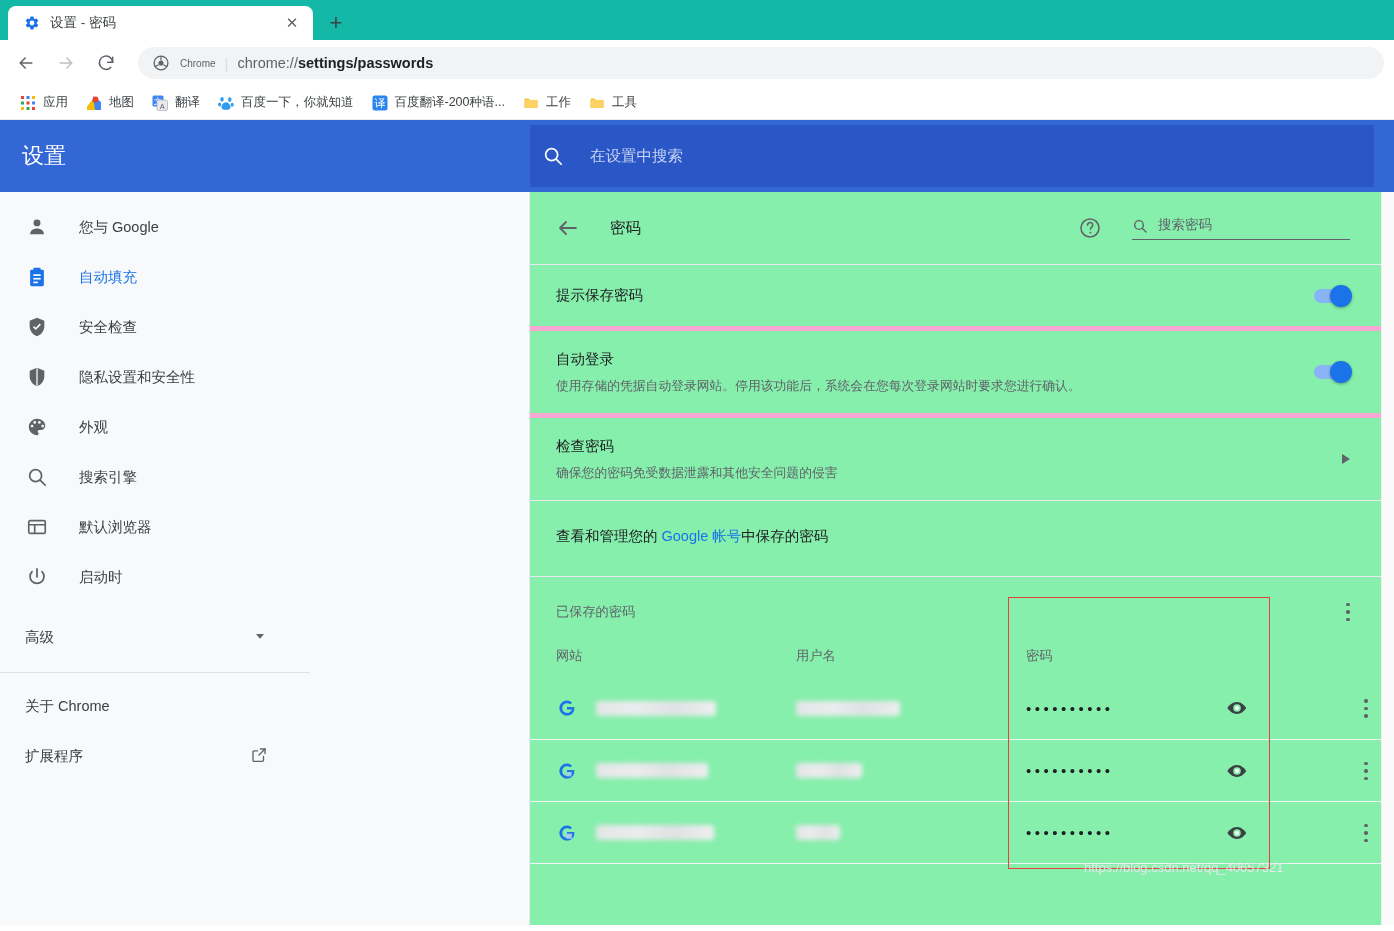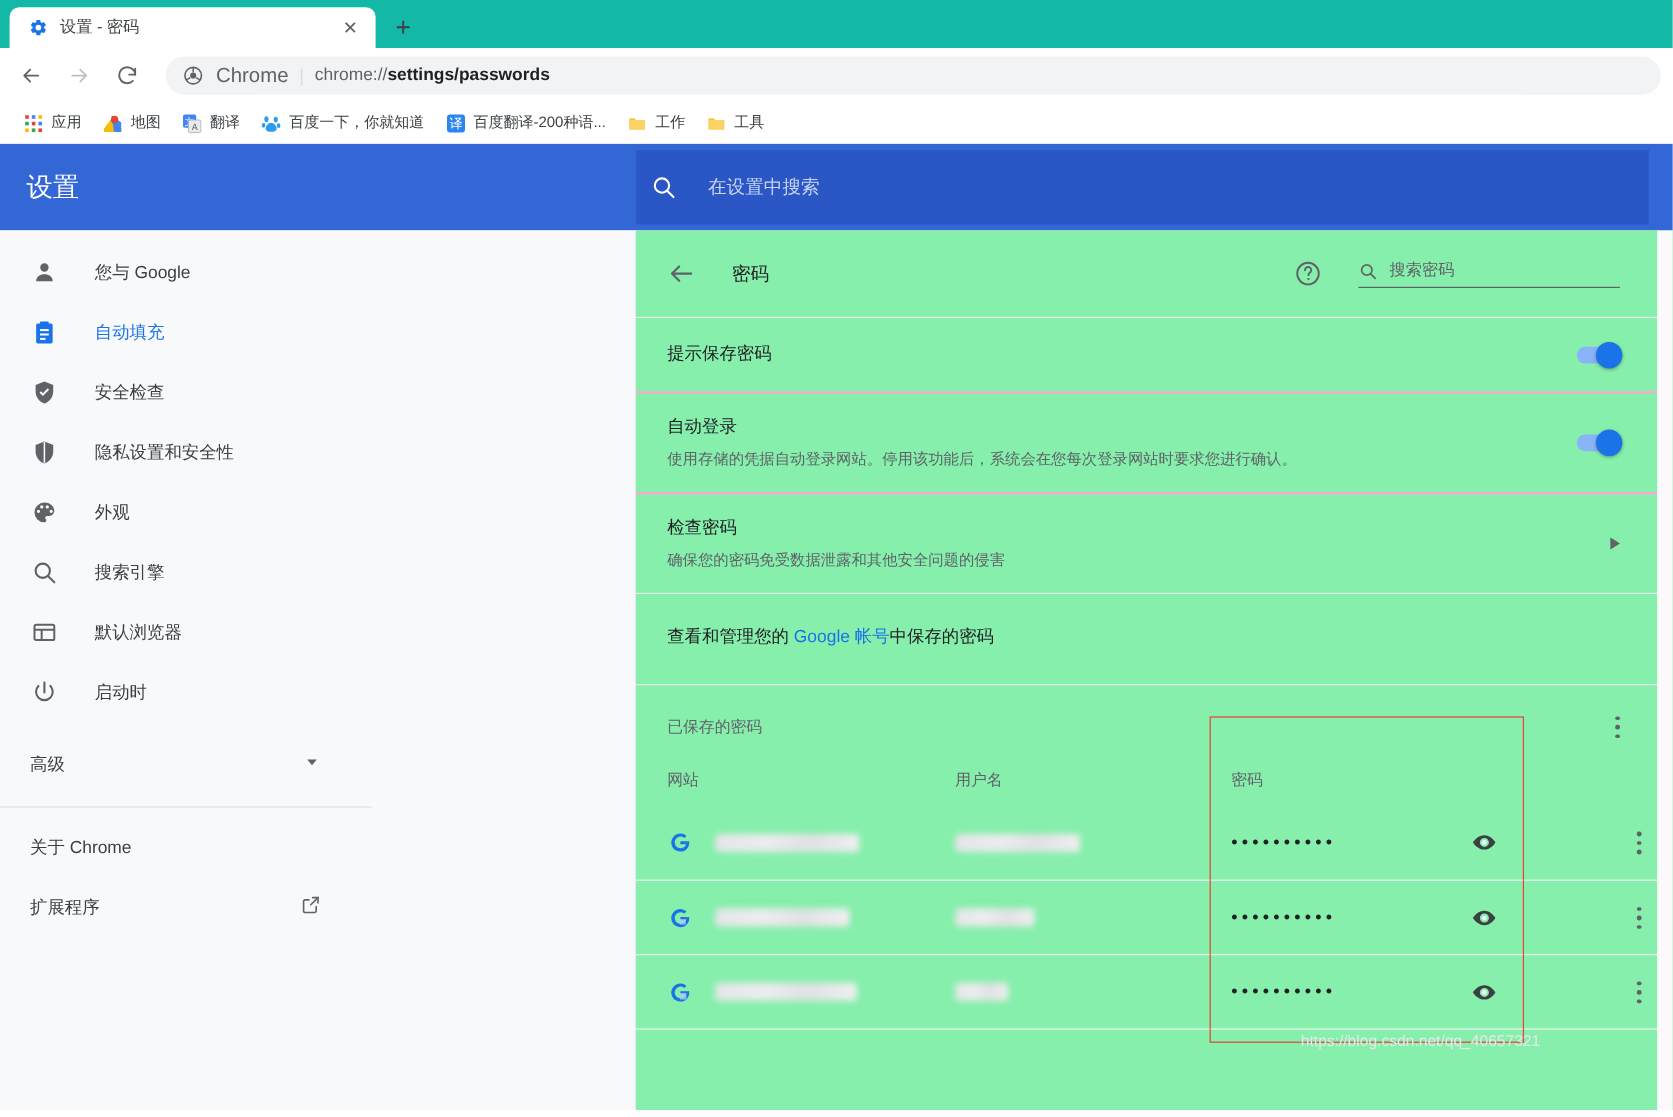--- a/index.html
+++ b/index.html
@@ -51,21 +51,21 @@
     display: flex; align-items: center; justify-content: center;
     color: #5f6368;
   }
   .nav-btn.disabled { color: #bdc1c6; }
   .omnibox {
     flex: 1; height: 32px; background: #f1f3f4;
     border-radius: 16px; display: flex; align-items: center;
     padding: 0 14px; margin-left: 8px; max-width: 1320px;
   }
   .omni-icon { width: 18px; height: 18px; margin-right: 10px; flex: 0 0 18px; }
-  .omni-scheme { font-size: 17px; color: #5f6368; }
+  .omni-scheme { font-size: 10px; color: #5f6368; }
   .omni-sep { color: #dadce0; margin: 0 9px; font-size: 15px; }
   .omni-url { font-size: 14.5px; color: #5f6368; }
   .omni-url b { color: #202124; font-weight: 700; }
 
   .bookmarks {
     height: 34px; background: #ffffff;
     display: flex; align-items: center; padding: 0 12px;
     border-bottom: 1px solid #e8eaed;
   }
   .bm {
@@ -149,21 +149,21 @@
   }
   .help-ico { width: 24px; height: 24px; color: #5f6368; margin-right: 30px; }
   .pw-search {
     display: flex; align-items: flex-end; border-bottom: 1px solid #5f6368;
     width: 218px; padding-bottom: 5px;
   }
   .pw-search-ico { width: 16px; height: 16px; color: #5f6368; margin-right: 10px; flex: 0 0 16px; }
   .pw-search-ph { font-size: 13.5px; color: #5f6368; }
 
   .card-row {
-    border-top: 2px solid #f9a8d4;
+    border-top: 5px solid #f9a8d4;
     padding: 18px 36px 18px 26px;
     display: flex; align-items: center; justify-content: space-between;
     min-height: 62px;
   }
   .card-row.first { border-top: 1px solid #e8eaed; }
   .row-text { flex: 1; padding-right: 20px; }
   .row-title { font-size: 14.5px; color: #202124; line-height: 1.5; }
   .row-sub { font-size: 12.8px; color: #5f6368; margin-top: 5px; line-height: 1.5; }
 
   .toggle {

